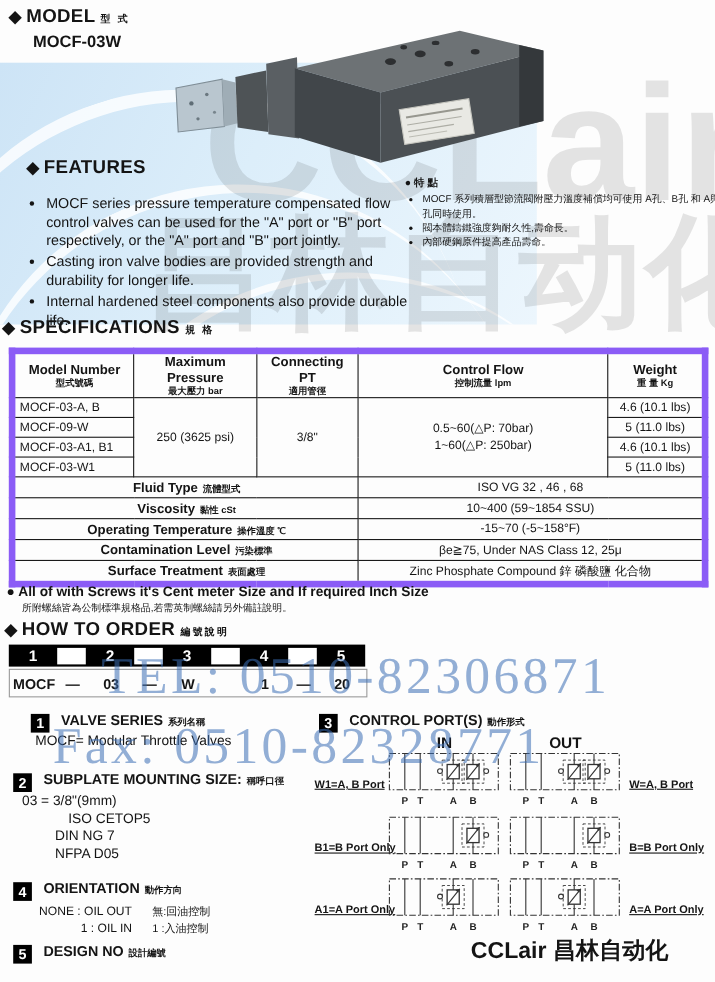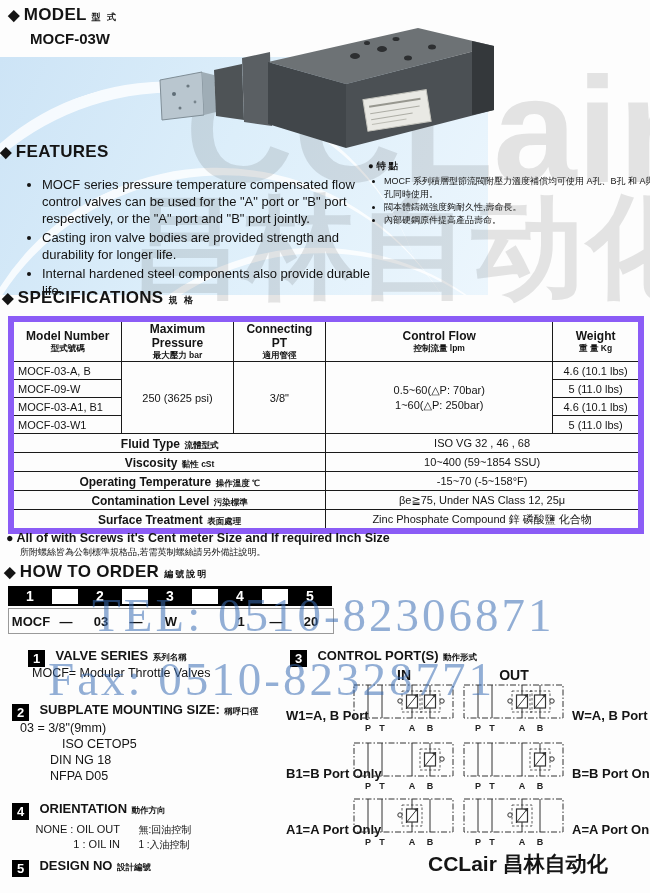--- a/index.html
+++ b/index.html
@@ -57,21 +57,21 @@
   .code-row .d{width:26px;text-align:center;}
   
   .badge{display:inline-block;width:17px;height:17px;background:#000;color:#fff;
     font-weight:bold;font-size:13px;text-align:center;line-height:17px;margin-right:6px;vertical-align:-3px;}
   .sec-title{font-weight:bold;font-size:13px;}
   .sec-cn{font-size:8.5px;font-weight:bold;}
   .sec-line{font-size:12.5px;}
   .or-en{display:inline-block;width:104px;font-size:11px;text-align:right;}
   .or-cn{display:inline-block;font-size:10px;margin-left:14px;}
   .inout{font-weight:bold;font-size:14px;width:104px;text-align:center;}
-  .port-label{font-size:13px;font-weight:bold;white-space:nowrap;}
+  .port-label{font-size:10px;font-weight:bold;text-decoration:underline;white-space:nowrap;}
   .footer-brand{font-weight:bold;font-size:21px;}
 </style>
 </head>
 <body>
 
 <div class="abs swoosh">
   <div class="arc" style="left:-90px;top:24px;transform:rotate(-18deg);"></div>
   <div class="arc" style="left:-40px;top:110px;transform:rotate(-24deg);border-top-width:9px;"></div>
   <div class="arc" style="left:60px;top:190px;transform:rotate(-28deg);border-top-width:7px;"></div>
 </div>
@@ -111,21 +111,21 @@
 
   <g transform="rotate(-9 250 92)">
     <rect x="215" y="76" width="64" height="32" fill="#e9e9e4" stroke="#c6c6bf"></rect>
     <line x1="220" y1="84" x2="272" y2="84" stroke="#97978f" stroke-width="2"></line>
     <line x1="220" y1="91" x2="270" y2="91" stroke="#adada5" stroke-width="1"></line>
     <line x1="220" y1="97" x2="262" y2="97" stroke="#adada5" stroke-width="1"></line>
     <line x1="220" y1="102" x2="255" y2="102" stroke="#bcbcb4" stroke-width="1"></line>
   </g>
 </svg>
 
-<div class="abs h1 z3" style="left:0;top:142px;">
+<div class="abs h1 z3" style="left:24px;top:142px;">
   <span class="diamond">◆</span><span>FEATURES</span>
 </div>
 <ul class="abs feat z3" style="left:14px;top:164px;">
   <li>MOCF series pressure temperature compensated flow control valves can be used for the "A" port or "B" port respectively, or the "A" port and "B" port jointly.</li>
   <li>Casting iron valve bodies are provided strength and durability for longer life.</li>
   <li>Internal hardened steel components also provide durable life.</li>
 </ul>
 <div class="abs z3" style="left:368px;top:160px;font-size:9.5px;font-weight:bold;">
   <span>●</span>
   <span>特   點</span>
@@ -259,21 +259,21 @@
 </div>
 <div class="abs sec-line z3" style="left:32px;top:666px;">MOCF= Modular Throttle Valves</div>
 
 <div class="abs z3" style="left:12px;top:700px;">
   <span class="badge">2</span>
   <span class="sec-title">SUBPLATE MOUNTING SIZE:</span>
   <span class="sec-cn">稱呼口徑</span>
 </div>
 <div class="abs sec-line z3" style="left:20px;top:721px;">03 = 3/8"(9mm)</div>
 <div class="abs sec-line z3" style="left:62px;top:737px;">ISO CETOP5</div>
-<div class="abs sec-line z3" style="left:50px;top:753px;">DIN NG 18</div>
+<div class="abs sec-line z3" style="left:50px;top:753px;">DIN NG 7</div>
 <div class="abs sec-line z3" style="left:50px;top:769px;">NFPA D05</div>
 
 <div class="abs z3" style="left:12px;top:799px;">
   <span class="badge">4</span>
   <span class="sec-title">ORIENTATION</span>
   <span class="sec-cn">動作方向</span>
 </div>
 <div class="abs z3" style="left:16px;top:819px;">
   <span class="or-en">NONE : OIL OUT</span>
   <span class="or-cn">無:回油控制</span>

